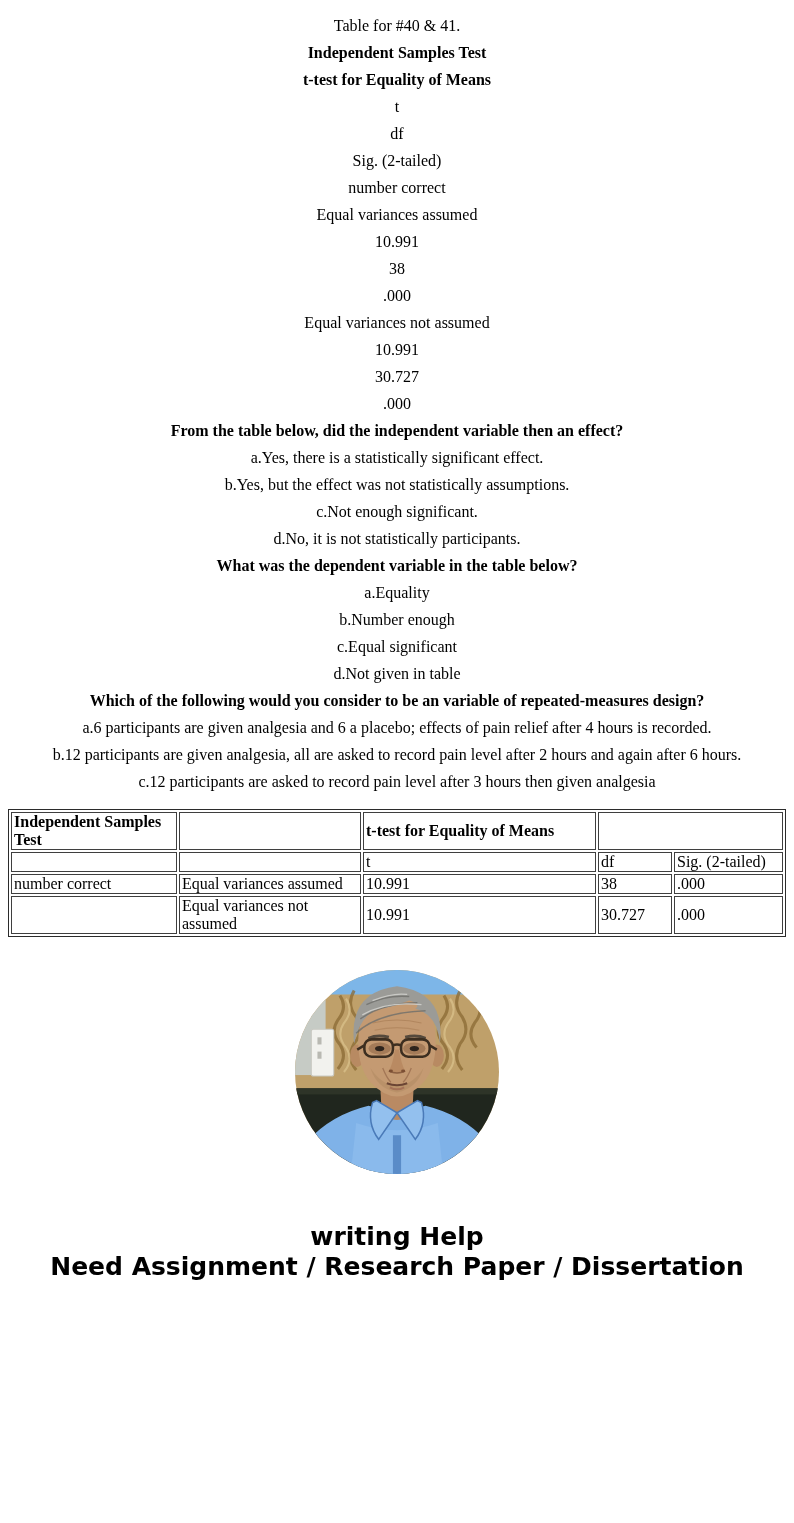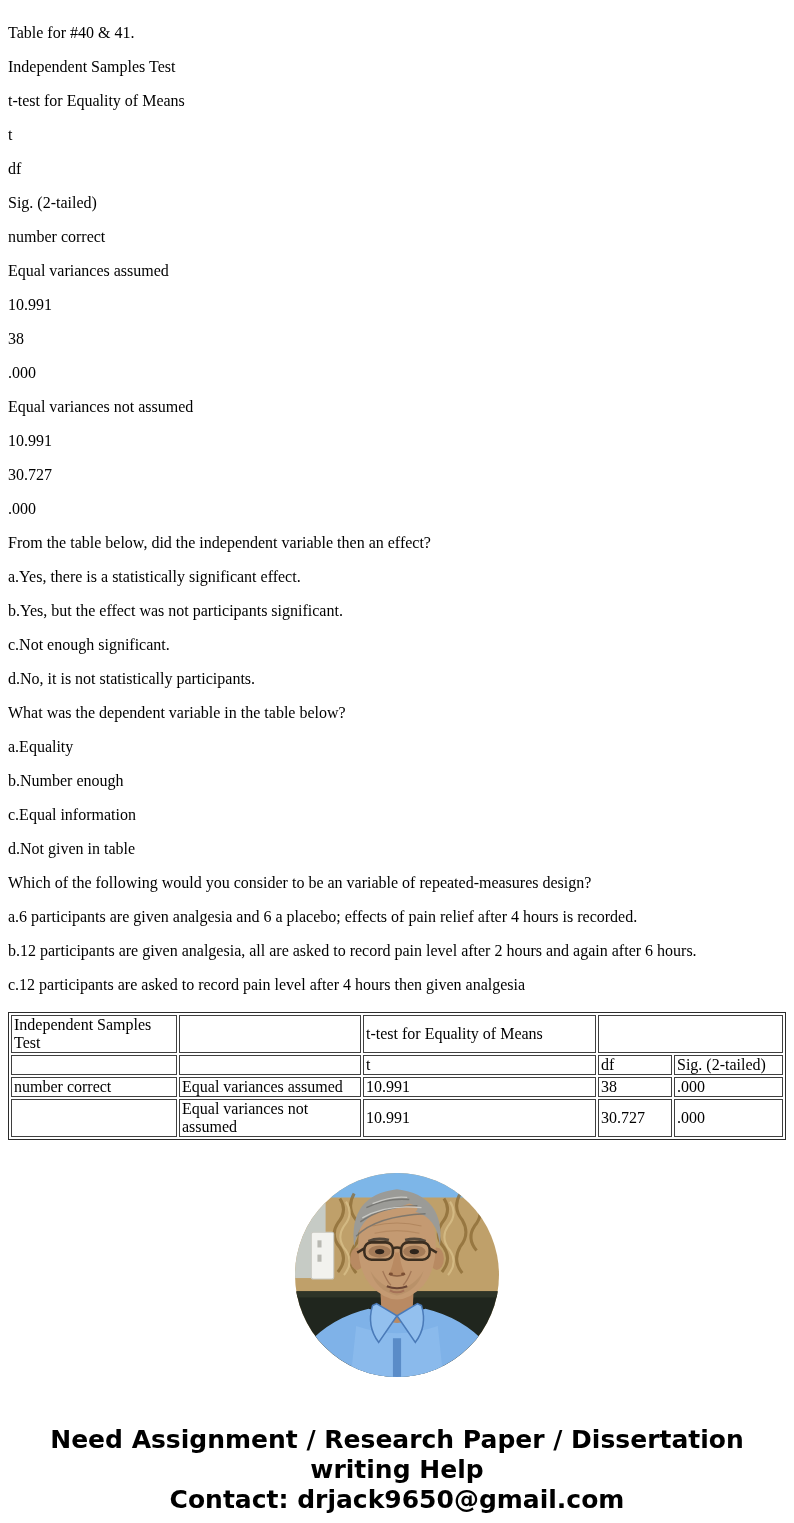--- a/index.html
+++ b/index.html
@@ -6,24 +6,25 @@
     background: #ffffff;
     color: #000000;
   }
   body {
     margin: 8px;
     width: 778px;
     font-family: "Liberation Serif", serif;
     font-size: 16px;
   }
   p {
-    margin: 16px 0;
+    margin: 9px 0;
     line-height: 18px;
-  }
-  .b { font-weight: normal; }
+    text-align: center;
+  }
+  .b { font-weight: bold; }
 
   
   table.results {
     width: 778px;
     table-layout: fixed;
     border-collapse: separate;
     border-spacing: 2px;
     border: 1px solid #2b2b2b;
     margin-top: 18px;
   }
@@ -74,34 +75,34 @@
 <p>10.991</p>
 <p>38</p>
 <p>.000</p>
 <p>Equal variances not assumed</p>
 <p>10.991</p>
 <p>30.727</p>
 <p>.000</p>
 
 <p class="b">From the table below, did the independent variable then an effect?</p>
 <p>a.Yes, there is a statistically significant effect.</p>
-<p>b.Yes, but the effect was not participants significant.</p>
+<p>b.Yes, but the effect was not statistically assumptions.</p>
 <p>c.Not enough significant.</p>
 <p>d.No, it is not statistically participants.</p>
 
 <p class="b">What was the dependent variable in the table below?</p>
 <p>a.Equality</p>
 <p>b.Number enough</p>
-<p>c.Equal information</p>
+<p>c.Equal significant</p>
 <p>d.Not given in table</p>
 
 <p class="b">Which of the following would you consider to be an variable of repeated-measures design?</p>
 <p>a.6 participants are given analgesia and 6 a placebo; effects of pain relief after 4 hours is recorded.</p>
 <p>b.12 participants are given analgesia, all are asked to record pain level after 2 hours and again after 6 hours.</p>
-<p>c.12 participants are asked to record pain level after 4 hours then given analgesia</p>
+<p>c.12 participants are asked to record pain level after 3 hours then given analgesia</p>
 
 <table class="results">
   <colgroup>
     <col class="c1">
       <col class="c2">
       <col class="c3">
       <col class="c4">
       <col class="c5">
   </colgroup>
   <tbody>
@@ -226,16 +227,15 @@
       <path d="M86,96 Q90,106 94,110" stroke="#96684a" stroke-width="1.3" fill="none" opacity="0.7"></path>
       <path d="M114,96 Q110,106 106,110" stroke="#96684a" stroke-width="1.3" fill="none" opacity="0.7"></path>
 
       <path d="M90,111 Q100,115 110,111" stroke="#6b4534" stroke-width="2" fill="none"></path>
       <path d="M93,115 Q100,119 107,115" stroke="#a06a52" stroke-width="2" fill="none" opacity="0.8"></path>
     </g>
   </svg>
 </div>
 
 <div class="footer">
+  <span>writing Help</span>
   <span>Need Assignment / Research Paper / Dissertation</span>
-  <span>writing Help</span>
-  <span>Contact: drjack9650@gmail.com</span>
 </div>
 
 </body></html>

